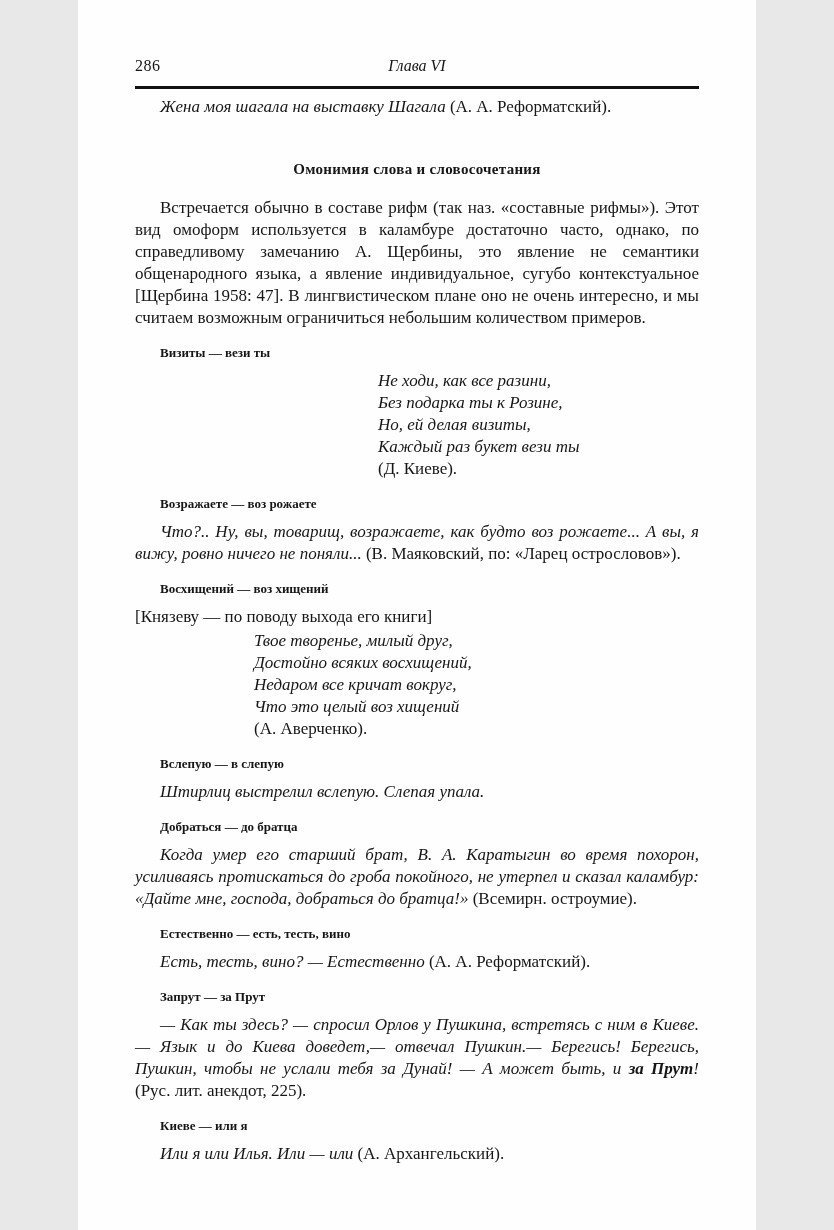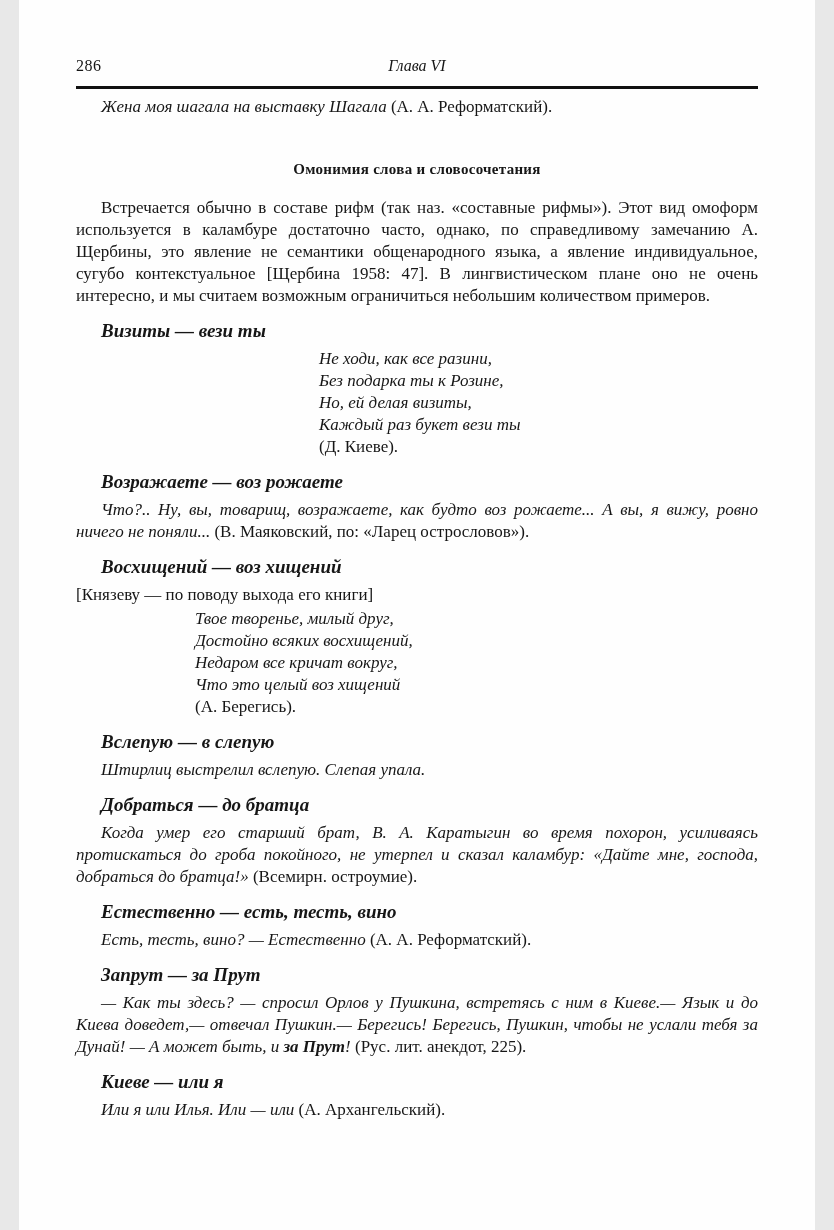--- a/index.html
+++ b/index.html
@@ -1,18 +1,18 @@
 <!DOCTYPE html>
 <html><head>
 <meta charset="utf-8">
 <style>
   html, body { margin: 0; padding: 0; background: #e8e8e8; }
   .page {
     position: relative;
-    width: 796px;
+    width: 678px;
     height: 1230px;
     margin: 0 auto;
     background: #fefefe;
     color: #161616;
     font-family: "Liberation Serif", "DejaVu Serif", serif;
     font-size: 17px;
     line-height: 22px;
     box-sizing: border-box;
     padding: 56px 57px 0 57px;
     overflow: hidden;
@@ -55,23 +55,22 @@
     letter-spacing: 0.3px;
   }
   .para {
     margin: 0;
     text-indent: 25px;
     text-align: justify;
   }
   .entry-head {
     margin: 13px 0 6px 0;
     padding-left: 25px;
-    font-size: 19px;
+    font-size: 13px;
     font-weight: bold;
-    font-style: italic;
   }
   .verse {
     margin: 2px 0 0 243px;
     font-style: italic;
     line-height: 22px;
   }
   .verse.verse-narrow { margin-left: 119px; }
   .verse p { margin: 0; }
   .verse .attr-line { font-style: normal; }
   .bracket-note {
@@ -109,21 +108,21 @@
   <h3 class="entry-head">Возражаете — воз рожаете</h3>
   <p class="para"><span class="it">Что?.. Ну, вы, товарищ, возражаете, как будто воз рожаете... А вы, я вижу, ровно ничего не поняли...</span><span class="plain"> (В. Маяковский, по: «Ларец острословов»).</span></p>
 
   <h3 class="entry-head">Восхищений — воз хищений</h3>
   <p class="bracket-note">[Князеву — по поводу выхода его книги]</p>
   <div class="verse verse-narrow">
     <p>Твое творенье, милый друг,</p>
     <p>Достойно всяких восхищений,</p>
     <p>Недаром все кричат вокруг,</p>
     <p>Что это целый воз хищений</p>
-    <p class="attr-line">(А. Берегись).</p>
+    <p class="attr-line">(А. Аверченко).</p>
   </div>
 
   <h3 class="entry-head">Вслепую — в слепую</h3>
   <p class="para"><span class="it">Штирлиц выстрелил вслепую. Слепая упала.</span></p>
 
   <h3 class="entry-head">Добраться — до братца</h3>
   <p class="para"><span class="it">Когда умер его старший брат, В. А. Каратыгин во время похорон, усиливаясь протискаться до гроба покойного, не утерпел и сказал каламбур: «Дайте мне, господа, добраться до братца!»</span><span class="plain"> (Всемирн. остроумие).</span></p>
 
   <h3 class="entry-head">Естественно — есть, тесть, вино</h3>
   <p class="para"><span class="it">Есть, тесть, вино? — Естественно</span><span class="plain"> (А. А. Реформатский).</span></p>

